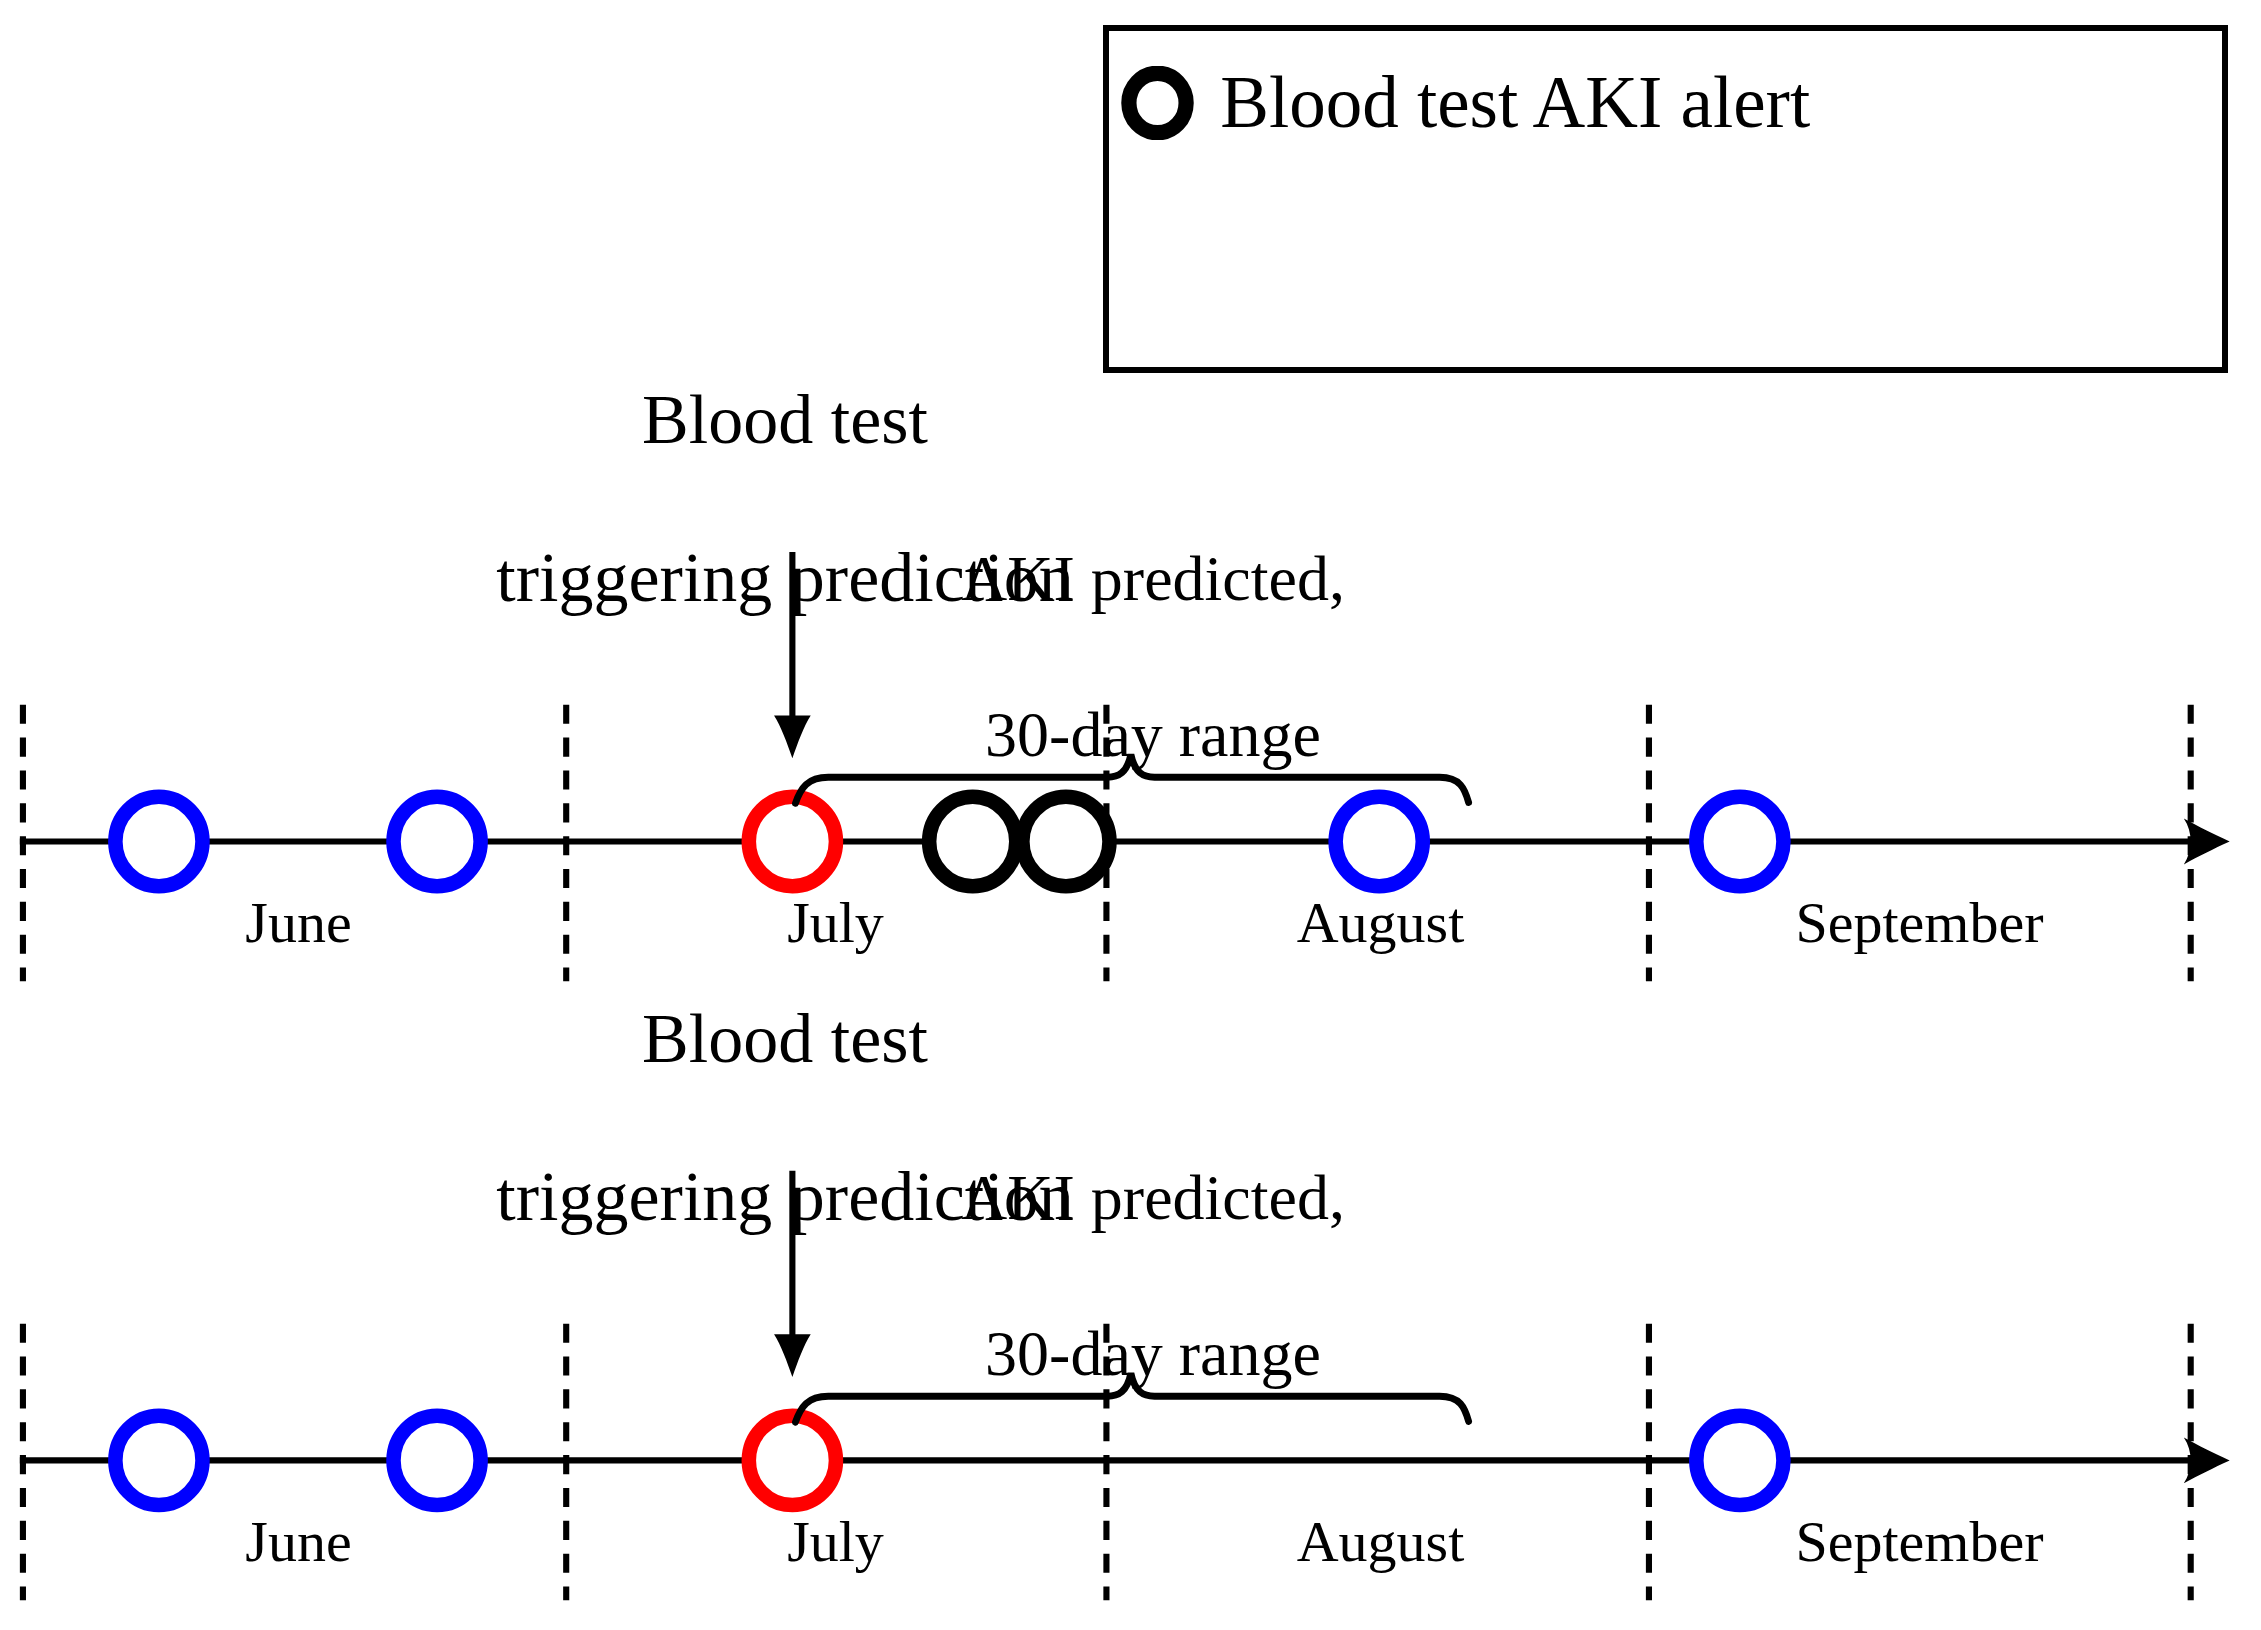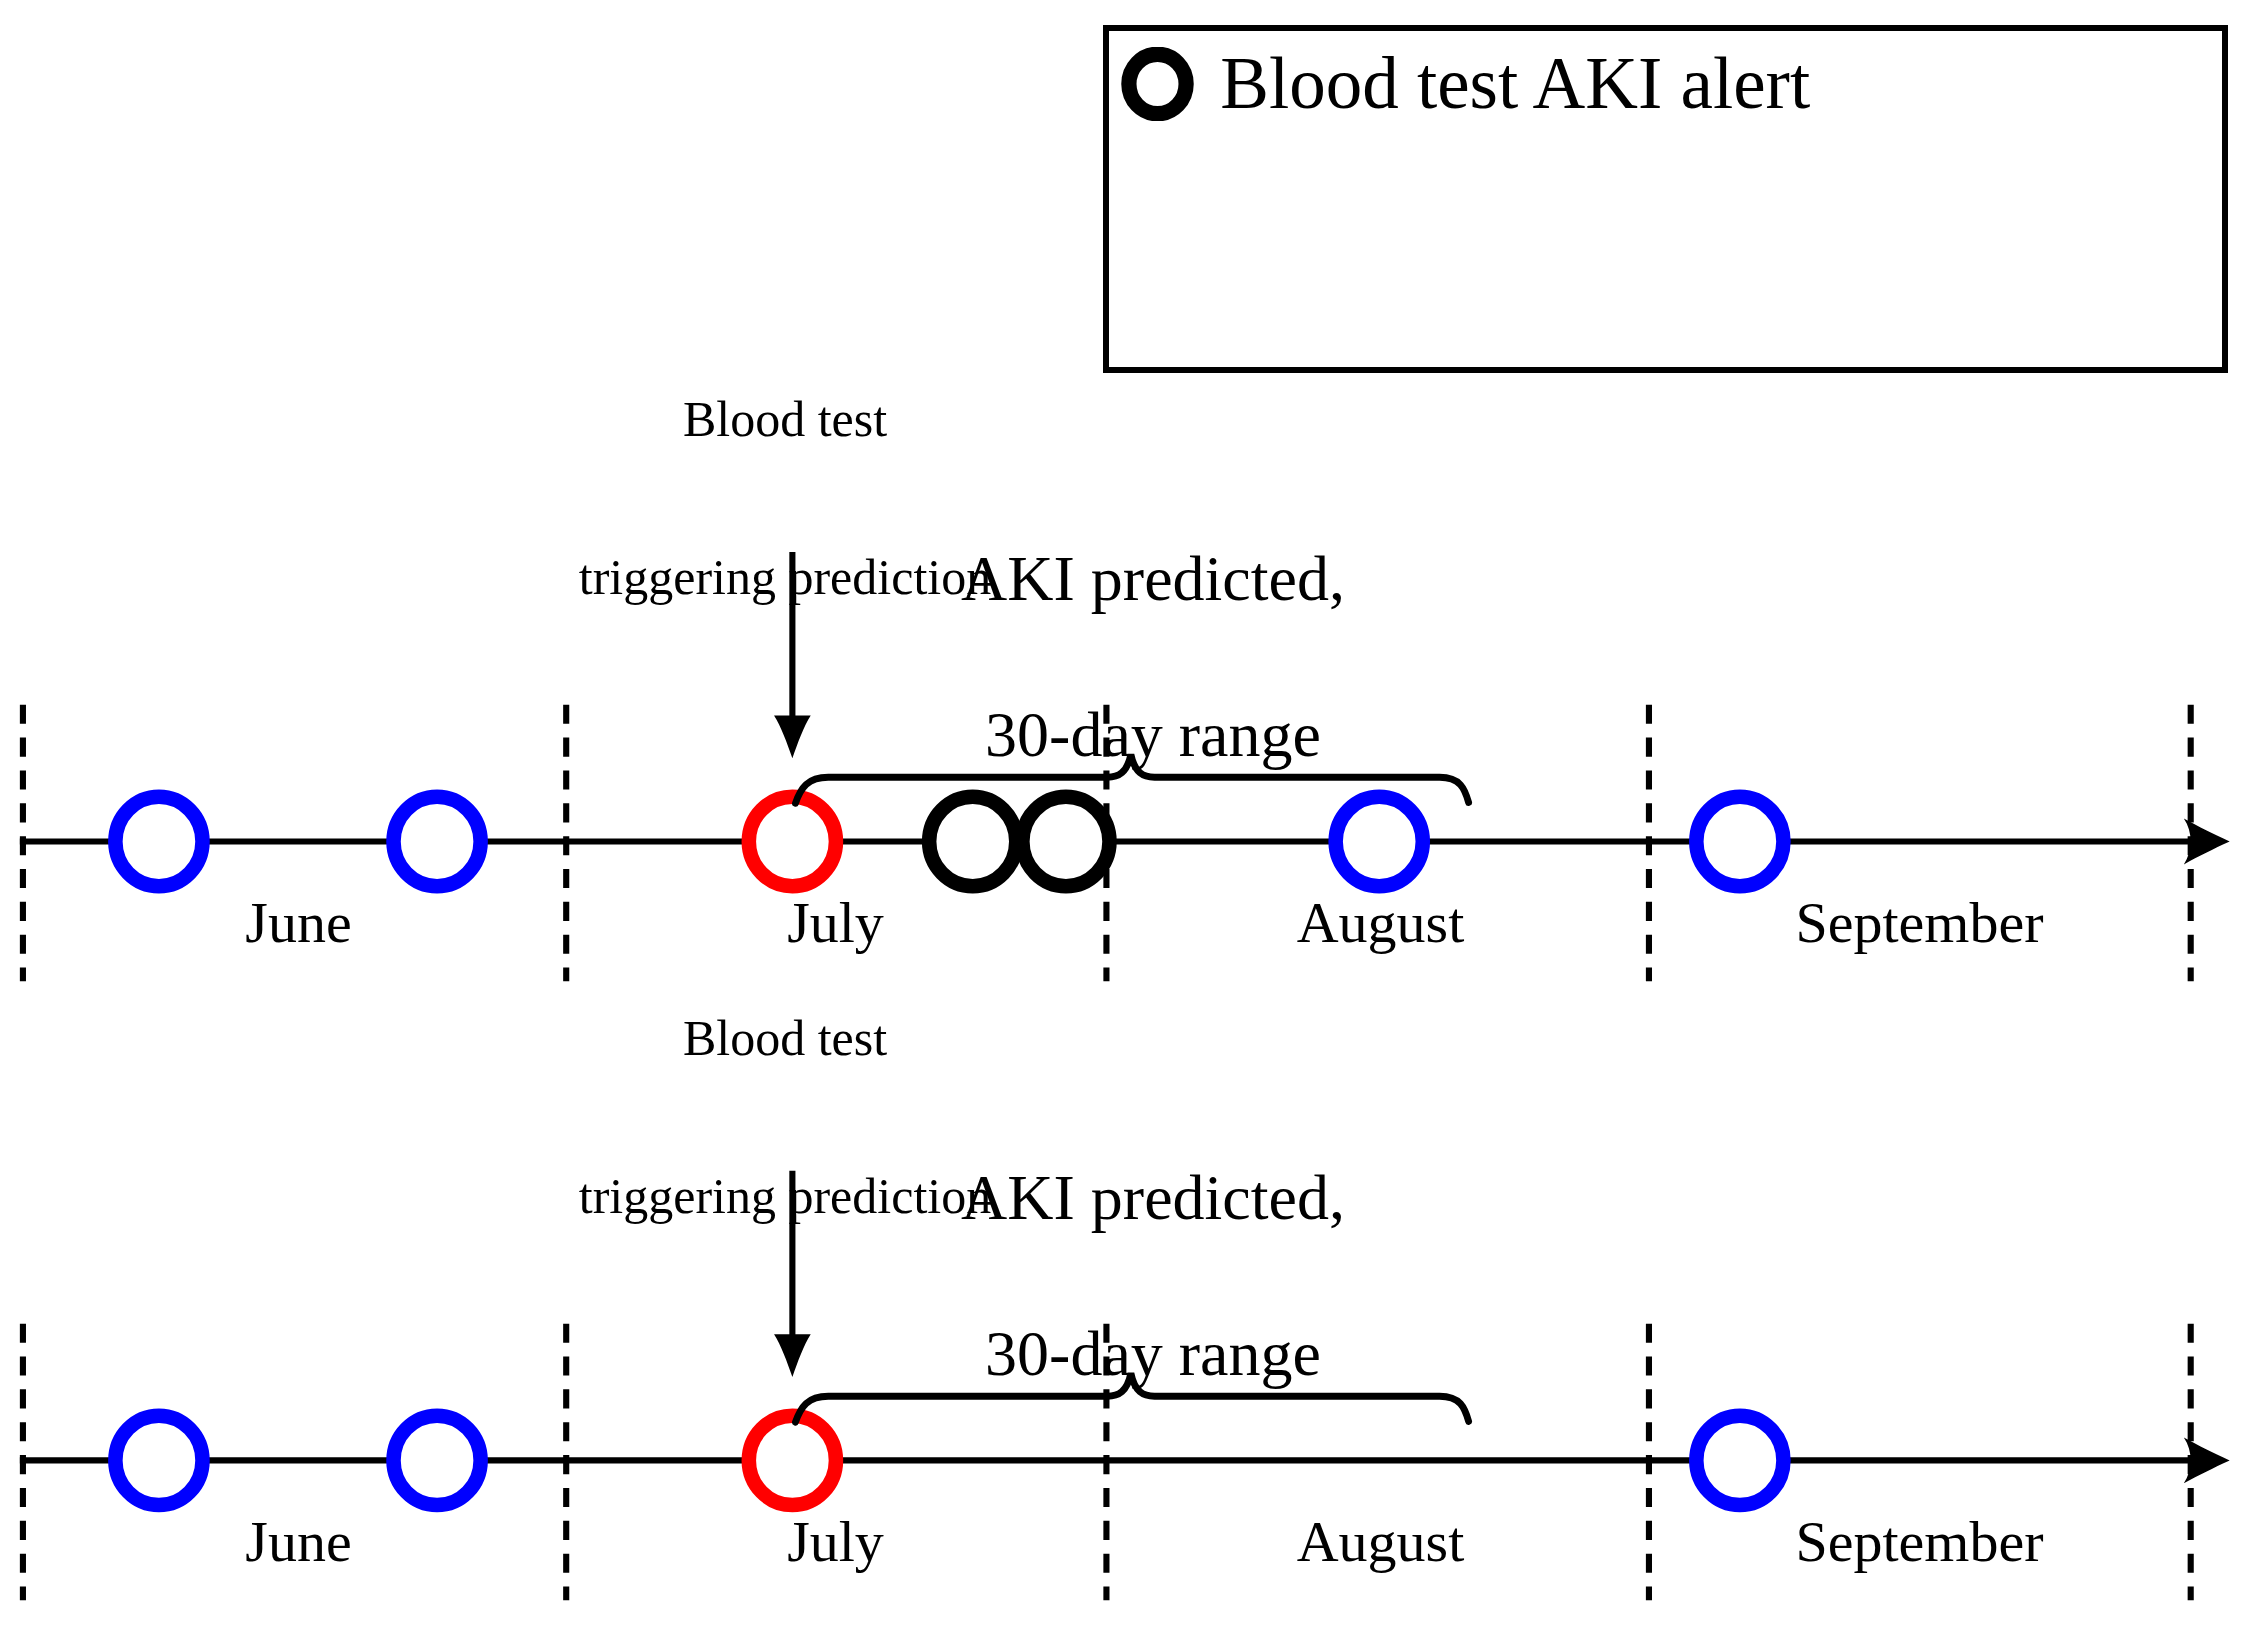--- a/index.html
+++ b/index.html
@@ -6,30 +6,30 @@
   #canvas{
     position:relative;
     width:2261px;height:1631px;
     background:#ffffff;
     font-family:"Liberation Serif","DejaVu Serif",serif;
     color:#000;
     overflow:hidden;
   }
   #diagram-svg{position:absolute;left:0;top:0;}
   .txt{position:absolute;text-align:center;white-space:pre-line;}
-  .annot{font-size:50px;line-height:79px;width:764px;text-align:center;}
+  .annot{font-size:70px;line-height:79px;width:764px;text-align:center;}
   .aki{font-size:64px;line-height:78px;width:688px;}
   .month-label{
     position:absolute;width:459px;text-align:center;
     font-size:58px;line-height:76px;
   }
   #legend-box{
     position:absolute;left:1103px;top:25px;width:1125px;height:348px;
     border:6.1px solid #000;box-sizing:border-box;
-    display:flex;flex-direction:column;padding-top:1px;
+    display:flex;flex-direction:column;padding-top:20px;
   }
   .legend-row{display:flex;align-items:center;height:103px;padding-left:12.2px;}
   .legend-swatch{flex:0 0 73px;}
   .legend-label{margin-left:26px;font-size:73px;line-height:1;}
 </style>
 </head>
 <body>
 
 <div id="canvas">
 

